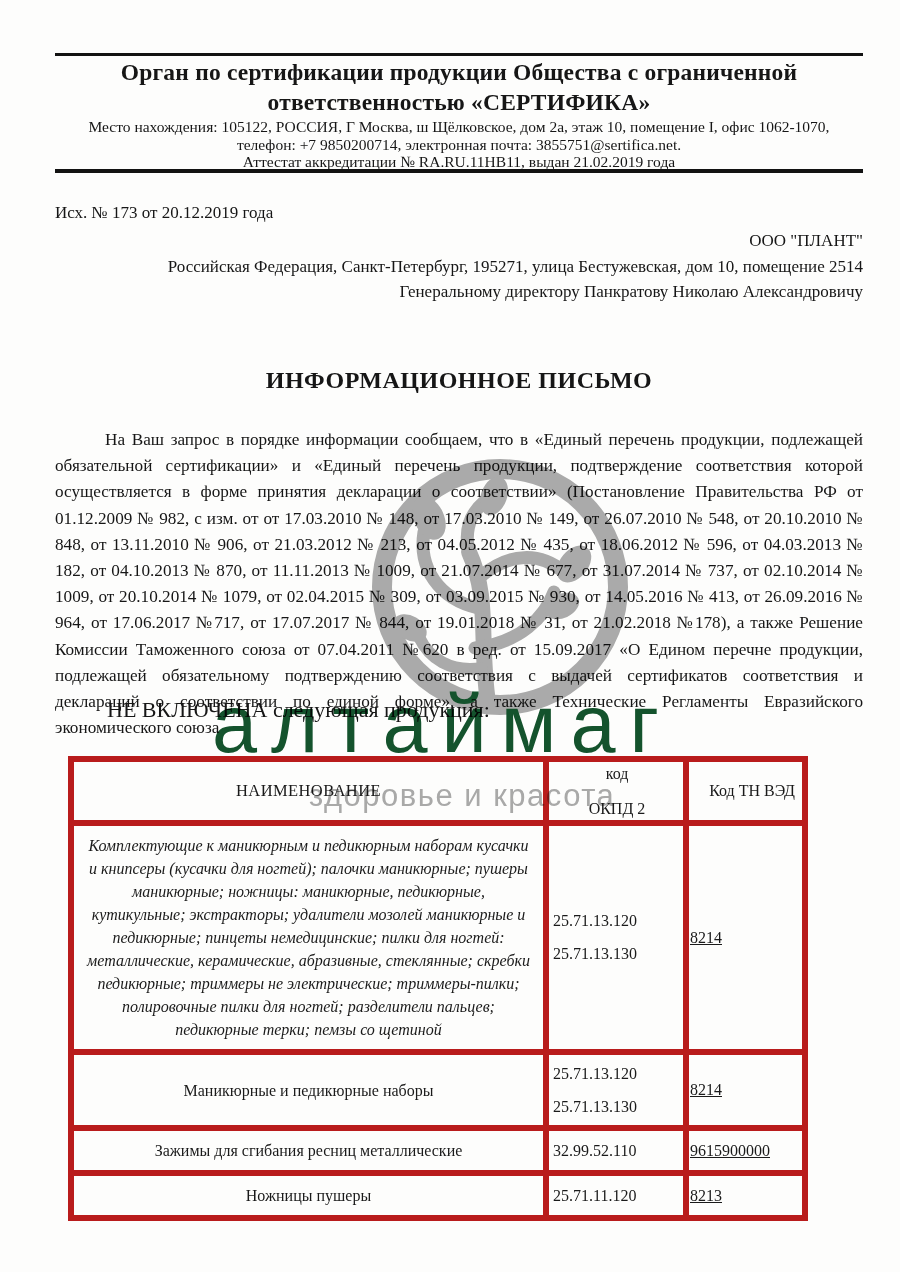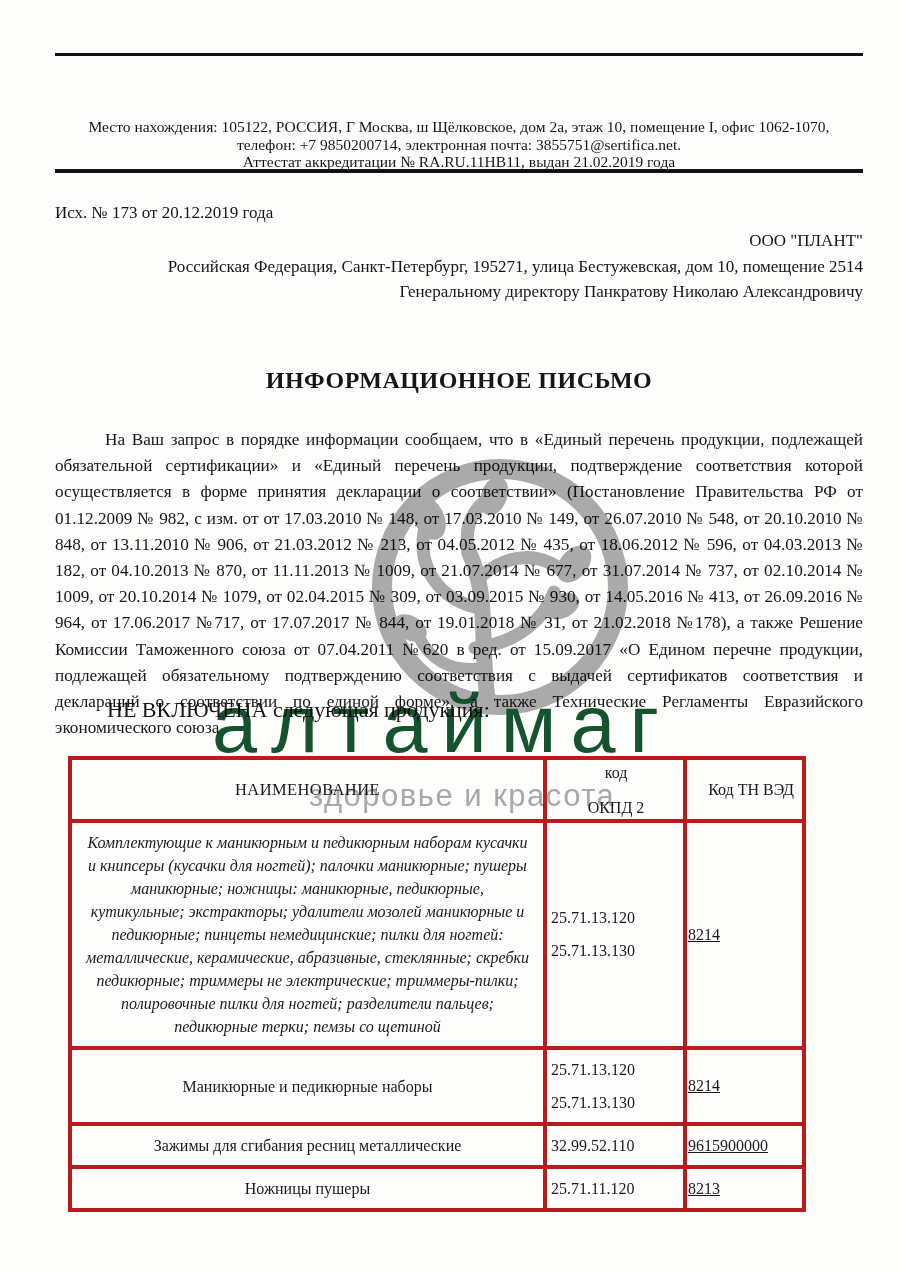--- a/index.html
+++ b/index.html
@@ -56,21 +56,21 @@
   }
 
   
   .product-table {
     position: absolute; left: 68px; top: 756px;
     border-collapse: collapse; table-layout: fixed;
     width: 734px;
     font-size: 16px; color: #1a1a1a;
   }
   .product-table td, .product-table th {
-    border: 4px solid #b91c1c;
+    border: 6px solid #b91c1c;
     vertical-align: middle;
     font-weight: normal;
   }
   .col-name  { width: 475px; }
   .col-okpd  { width: 140px; }
   .col-tnved { width: 119px; }
 
   .th-name {
     height: 63px; text-align: center;
     font-weight: bold; font-size: 16.5px; letter-spacing: 0.4px;
@@ -112,20 +112,21 @@
     font-size: 31px; letter-spacing: 1.5px;
     line-height: 1; color: #aaaaaa;
   }
 </style>
 </head>
 <body>
 
 <div class="page">
 
   <div class="rule rule-top"></div>
+  <div class="org-name">Орган по сертификации продукции Общества с ограниченной ответственностью «СЕРТИФИКА»</div>
   <div class="org-meta">
     <div>Место нахождения: 105122, РОССИЯ, Г Москва, ш Щёлковское, дом 2а, этаж 10, помещение I, офис 1062-1070,</div>
     <div>телефон: +7 9850200714, электронная почта: 3855751@sertifica.net.</div>
     <div>Аттестат аккредитации № RA.RU.11НВ11, выдан 21.02.2019 года</div>
   </div>
   <div class="rule rule-bottom"></div>
 
   <div class="outgoing">Исх. № 173 от 20.12.2019 года</div>
 
   <div class="recipient">

